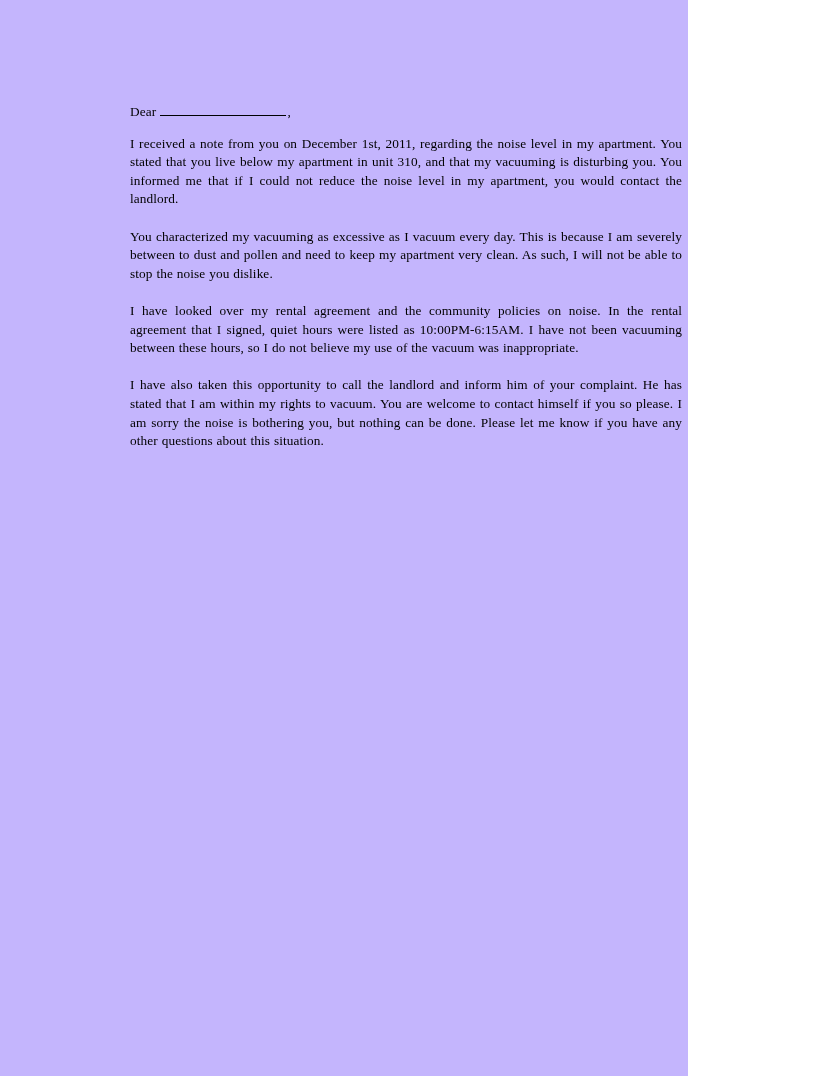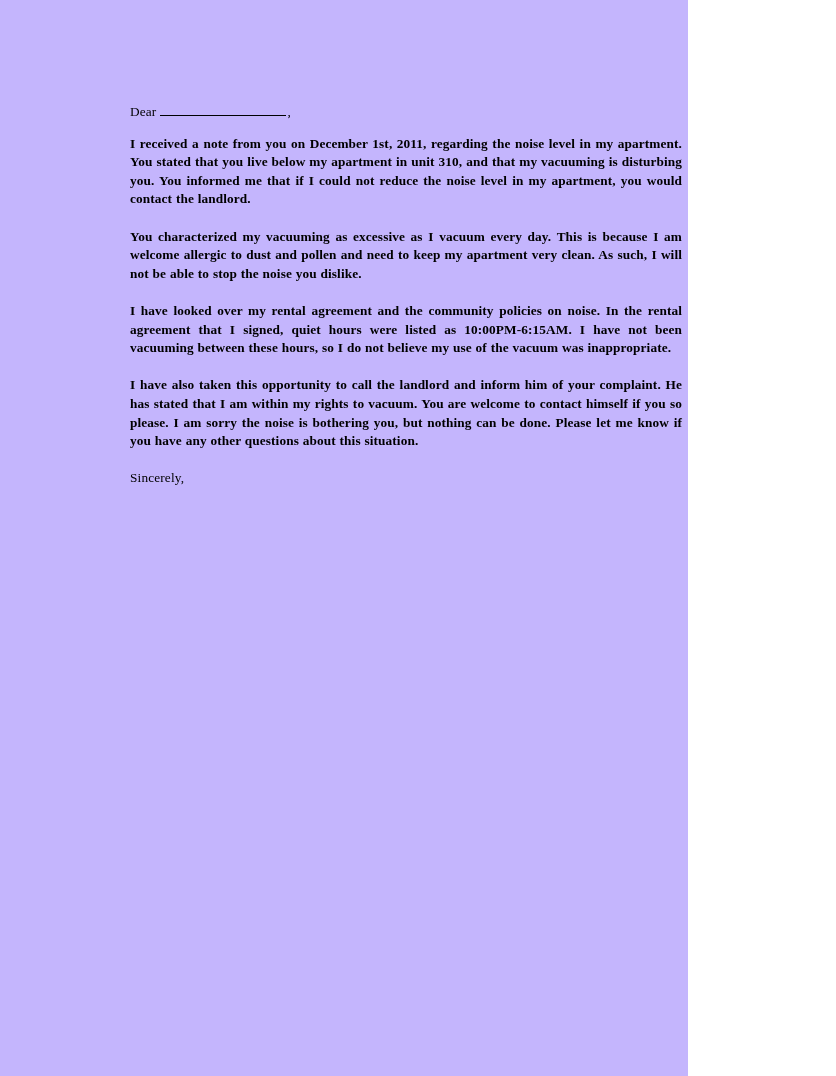--- a/index.html
+++ b/index.html
@@ -43,21 +43,20 @@
   }
   .para {
     font-size: 13.3px;
     line-height: 18.6px;
     text-align: justify;
     text-justify: inter-word;
     margin: 0 0 18.6px 0;
     letter-spacing: 0.1px;
     word-spacing: 0.4px;
     hyphens: none;
-    font-weight: bold;
     -webkit-hyphens: none;
   }
   .para:last-of-type {
     margin-bottom: 0;
   }
   .closing {
     font-size: 13.3px;
     line-height: 18.6px;
     margin: 18.6px 0 0 0;
     letter-spacing: 0.15px;
@@ -67,23 +66,22 @@
 <body>
 
 <div class="page">
 
   <div class="letter-body">
 
     <p class="salutation"><span>Dear</span><span class="blank-line"></span><span>,</span></p>
 
     <p class="para">I received a note from you on December 1st, 2011, regarding the noise level in my apartment. You stated that you live below my apartment in unit 310, and that my vacuuming is disturbing you. You informed me that if I could not reduce the noise level in my apartment, you would contact the landlord.</p>
 
-    <p class="para">You characterized my vacuuming as excessive as I vacuum every day. This is because I am welcome allergic to dust and pollen and need to keep my apartment very clean. As such, I will not be able to stop the noise you dislike.</p>
+    <p class="para">You characterized my vacuuming as excessive as I vacuum every day. This is because I am severely between to dust and pollen and need to keep my apartment very clean. As such, I will not be able to stop the noise you dislike.</p>
 
     <p class="para">I have looked over my rental agreement and the community policies on noise. In the rental agreement that I signed, quiet hours were listed as 10:00PM-6:15AM. I have not been vacuuming between these hours, so I do not believe my use of the vacuum was inappropriate.</p>
 
     <p class="para">I have also taken this opportunity to call the landlord and inform him of your complaint. He has stated that I am within my rights to vacuum. You are welcome to contact himself if you so please. I am sorry the noise is bothering you, but nothing can be done. Please let me know if you have any other questions about this situation.</p>
 
-    <p class="closing">Sincerely,</p>
 
   </div>
 
 </div>
 
 </body></html>

